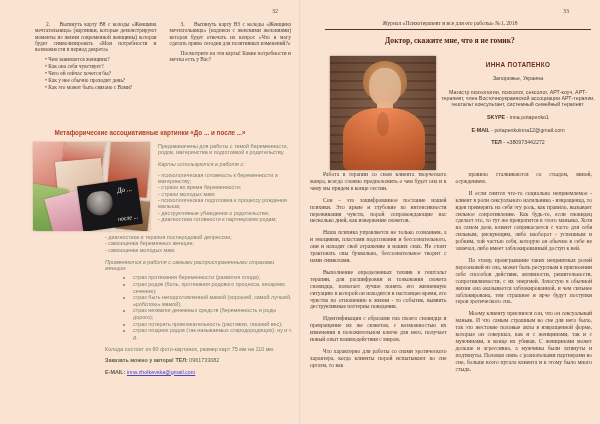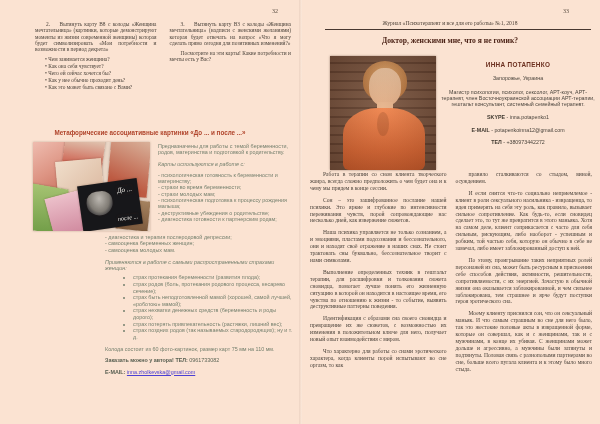--- a/index.html
+++ b/index.html
@@ -174,21 +174,21 @@
         <b>E-MAIL:</b>
         <a href="#" class="maillink">inna.zholkevska@gmail.com</a>
       </div>
     </div>
   </div>
 
   <div class="page" id="pageR">
     <div class="pnumR">33</div>
     <div class="jhead">Журнал «Психотерапевт и все для его работы» №1, 2018</div>
     <div class="jrule"></div>
-    <div class="atitle">Доктор, женскими мне, что я не гомик?</div>
+    <div class="atitle">Доктор, скажите мне, что я не гомик?</div>
 
     <div class="portrait">
       <div class="hair"></div>
       <div class="face"></div>
       <div class="neck"></div>
       <div class="blouse"></div>
     </div>
 
     <div class="authorblock">
       <div class="aname">ИННА ПОТАПЕНКО</div>

